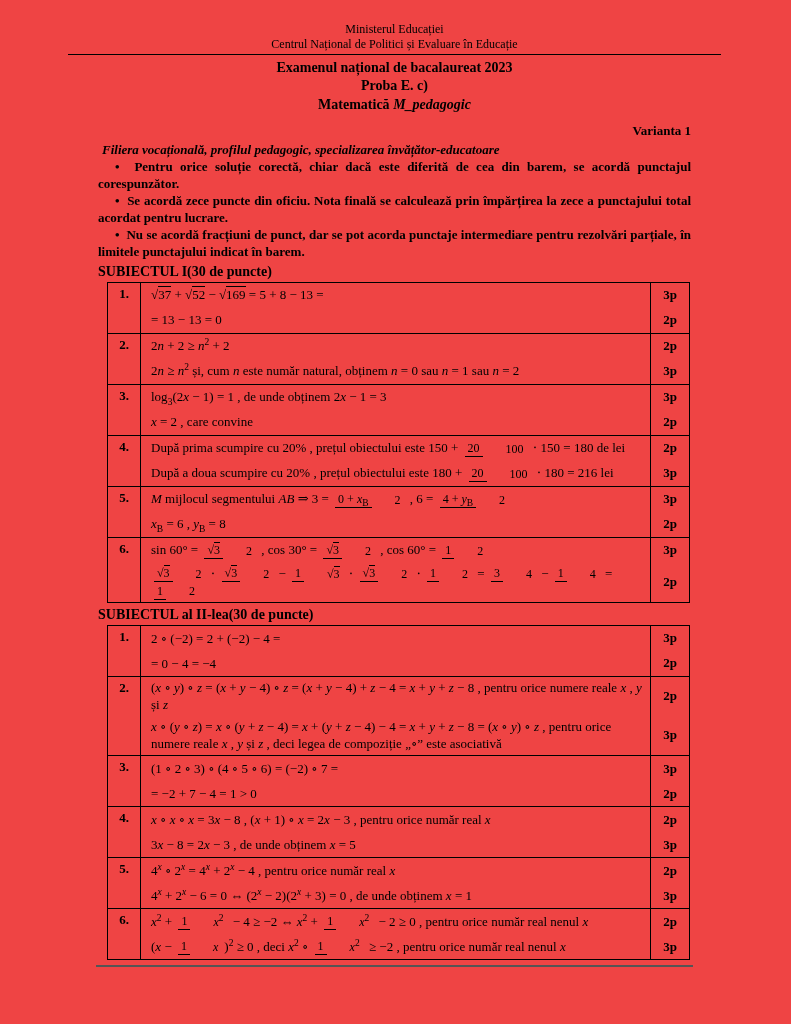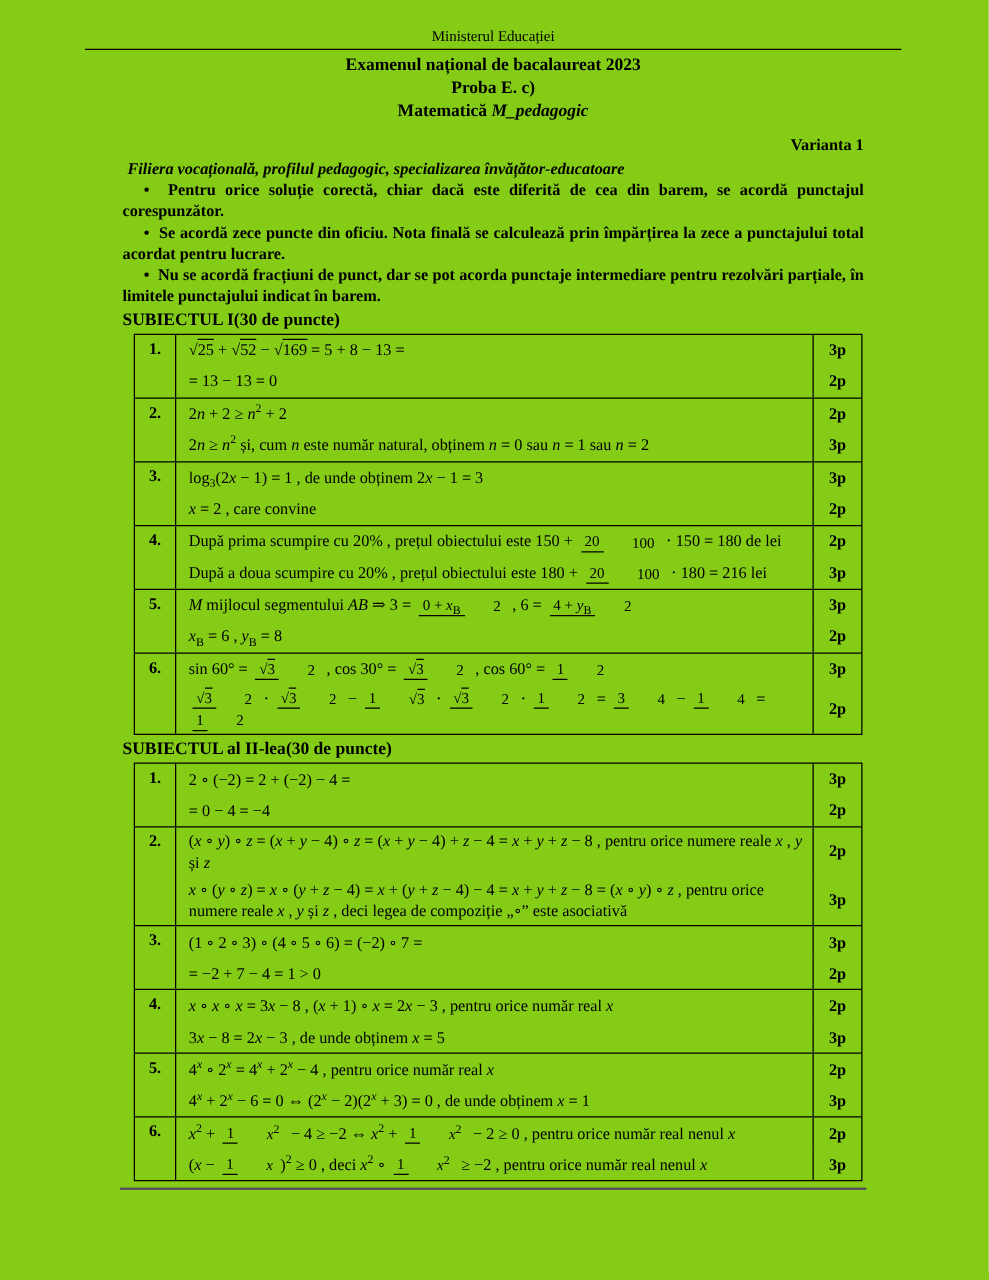--- a/index.html
+++ b/index.html
@@ -1,18 +1,18 @@
 <!DOCTYPE html>
 <html><head>
 <meta charset="utf-8">
 <style>
   html, body { margin: 0; padding: 0; background: #e8e8e8; }
   .page {
     width: 791px; height: 1024px; box-sizing: border-box;
-    margin: 0 auto; background: #84cc16; color: #000;
+    margin: 0 auto; background: #ef4444; color: #000;
     font-family: "Liberation Serif", "DejaVu Serif", serif;
     font-size: 13px; overflow: hidden;
     padding: 22px 100px 0 98px; position: relative;
   }
   
   .ministry { text-align: center; font-size: 12px; line-height: 1.25; }
   .hr { border-top: 1px solid #000; margin: 2px -30px 4px -30px; }
   .title-block { text-align: center; font-weight: bold; font-size: 14px; line-height: 1.32; margin-top: 2px; }
   .variant-top { text-align: right; font-weight: bold; font-size: 13px; margin: 9px 0 3px 0; }
   .filiera { font-weight: bold; font-style: italic; font-size: 13px; margin: 1px 0 1px 4px; }
@@ -40,20 +40,21 @@
   
   .footer-hr { border-top: 2px solid #555; margin: 5px -2px 2px -2px; }
 </style>
 </head>
 <body>
 
 <div class="page">
 
   <div class="ministry">
     <div>Ministerul Educației</div>
+    <div>Centrul Național de Politici și Evaluare în Educație</div>
   </div>
   <div class="hr"></div>
 
   <div class="title-block">
     <div>Examenul național de bacalaureat 2023</div>
     <div>Proba E. c)</div>
     <div><span>Matematică </span><i>M_pedagogic</i></div>
   </div>
 
   <div class="variant-top">Varianta 1</div>
@@ -67,21 +68,21 @@
   <div class="section-head">
     <span>SUBIECTUL I</span>
     <span>(30 de puncte)</span>
   </div>
   <div class="rtable" id="table-0">
       <div class="trow">
         <div class="tnum">1.</div>
         <div class="tlines">
           <div class="tline">
             <div class="tcontent">
-              <span class="fwrap"><span class="sq">√<span class="sqx">25</span></span> + <span class="sq">√<span class="sqx">52</span></span> − <span class="sq">√<span class="sqx">169</span></span> = 5 + 8 − 13 =</span>
+              <span class="fwrap"><span class="sq">√<span class="sqx">37</span></span> + <span class="sq">√<span class="sqx">52</span></span> − <span class="sq">√<span class="sqx">169</span></span> = 5 + 8 − 13 =</span>
             </div>
             <div class="tpoints">3p</div>
           </div>
           <div class="tline">
             <div class="tcontent">
               <span class="fwrap">= 13 − 13 = 0</span>
             </div>
             <div class="tpoints">2p</div>
           </div>
         </div>

